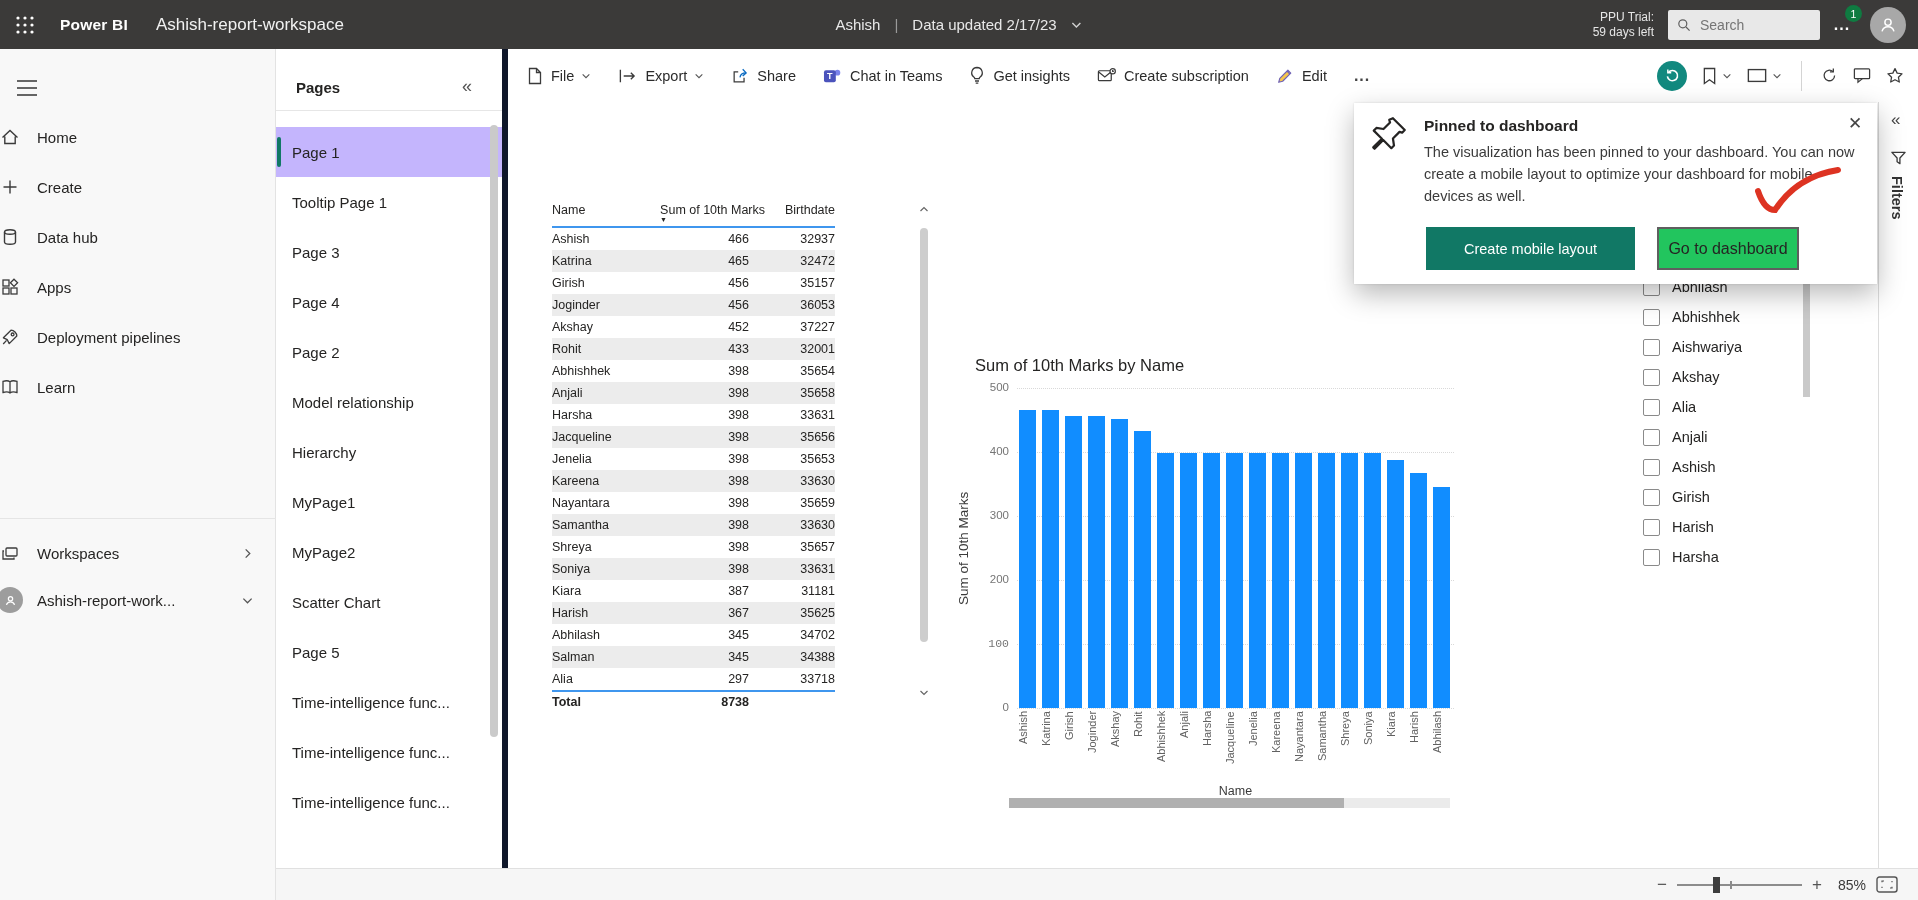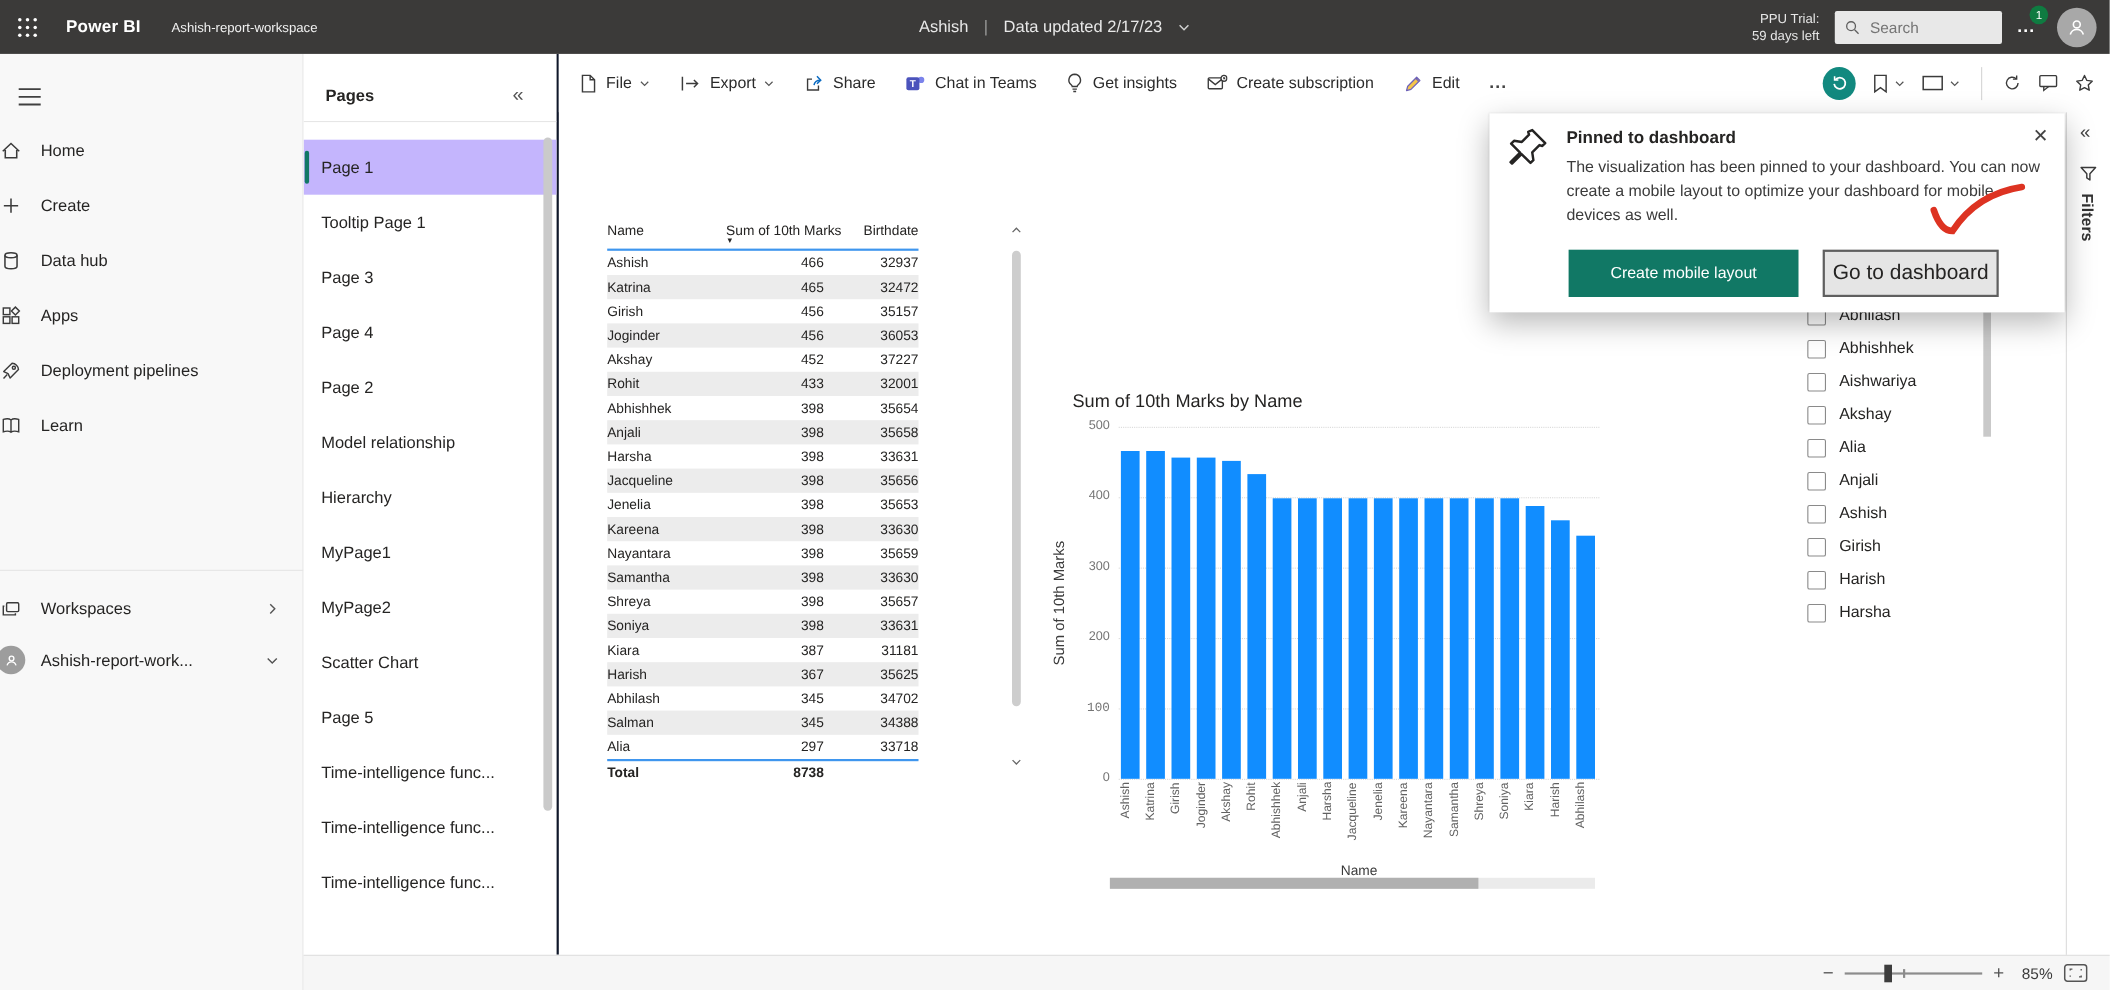--- a/index.html
+++ b/index.html
@@ -4,21 +4,21 @@
 <style>
   * { margin:0; padding:0; box-sizing:border-box; }
   html,body { width:1918px; height:900px; overflow:hidden; }
   body { font-family:"Liberation Sans", sans-serif; background:#fff; position:relative; color:#252423; }
   svg { display:block; }
 
   
   #topbar { position:absolute; left:0; top:0; width:1918px; height:49px; background:#3b3a39; display:flex; align-items:center; z-index:60; }
   .waffle { margin-left:13px; width:24px; height:24px; cursor:pointer; }
   .brand { color:#fff; font-size:15.5px; font-weight:700; margin-left:23px; letter-spacing:.2px; }
-  .ws-name { color:#f1f1f1; font-size:12px; margin-left:28px; }
+  .ws-name { color:#f1f1f1; font-size:17px; margin-left:28px; }
   .tb-center { position:absolute; left:50%; transform:translateX(-50%); display:flex; align-items:center; gap:14px; color:#e8e8e8; font-size:15px; }
   .tb-sep { color:#9a9a9a; }
   .tb-right { position:absolute; right:12px; top:0; height:49px; display:flex; align-items:center; }
   .trial { text-align:right; color:#e6e6e6; font-size:12px; line-height:15px; margin-right:14px; }
   .searchbox { width:152px; height:30px; background:#e8e8e8; border-radius:2px; display:flex; align-items:center; padding:0 8px; }
   .searchbox input { border:none; outline:none; background:transparent; font-size:14px; color:#444; width:110px; margin-left:8px; font-family:"Liberation Sans",sans-serif; }
   .more-wrap { position:relative; width:44px; height:49px; display:flex; align-items:center; justify-content:center; cursor:pointer; }
   .more-dots { color:#fff; font-size:16px; letter-spacing:1px; font-weight:700; }
   .badge { position:absolute; top:5px; right:2px; width:17px; height:17px; border-radius:50%; background:#0f7b41; color:#fff; font-size:10.5px; display:flex; align-items:center; justify-content:center; }
   .avatar { width:36px; height:36px; border-radius:50%; background:#a8a8a8; margin-left:6px; display:flex; align-items:center; justify-content:center; cursor:pointer; }
@@ -28,21 +28,21 @@
   .burger { position:absolute; left:16px; top:30px; cursor:pointer; }
   .nav-list { position:absolute; left:0; top:63px; width:100%; }
   .nav-item { height:50px; display:flex; align-items:center; cursor:pointer; font-size:15px; color:#252423; }
   .nav-item .nicon { width:20px; height:20px; margin-right:17px; flex:none; }
   .nav-div { position:absolute; left:0; top:469px; width:276px; height:1px; background:#e5e5e5; }
   .nav-bottom { position:absolute; left:0; width:100%; }
   .nav-chev { position:absolute; right:22px; }
   .ws-avatar { width:26px; height:26px; border-radius:50%; background:#9d9d9d; margin-right:14px; margin-left:-3px; display:flex; align-items:center; justify-content:center; flex:none; }
 
   
-  #pages { position:absolute; left:276px; top:49px; width:232px; height:819px; background:#fff; border-right:2px solid #0f172a; overflow:hidden; z-index:5; }
+  #pages { position:absolute; left:276px; top:49px; width:232px; height:819px; background:#fff; border-right:6px solid #0f172a; overflow:hidden; z-index:5; }
   .pages-head { position:absolute; left:0; top:0; width:100%; height:61px; }
   .pages-title { position:absolute; left:20px; top:30px; font-size:15px; font-weight:700; }
   .pages-collapse { position:absolute; right:30px; top:27px; font-size:18px; color:#555; cursor:pointer; }
   .pages-div { position:absolute; left:0; top:61px; width:100%; height:1px; background:#e6e6e6; }
   #pages-list { position:absolute; left:0; top:78px; width:100%; }
   .page-item { position:relative; height:50px; display:flex; align-items:center; padding-left:16px; font-size:15px; cursor:pointer; color:#252423; }
   .page-item.selected { background:#c4b5fd; font-weight:400; }
   .sel-bar { display:none; position:absolute; left:1px; top:10px; bottom:10px; width:4px; border-radius:2px; background:#117865; }
   .page-item.selected .sel-bar { display:block; }
   .pages-sb { position:absolute; right:4px; top:76px; width:8px; height:612px; background:#cacaca; border-radius:4px; }
@@ -115,21 +115,21 @@
   .zlevel { font-size:14px; color:#3b3b3b; margin-left:6px; }
 
   
   #dialog { position:absolute; left:1354px; top:103px; width:523px; height:181px; background:#fff; box-shadow:0 10px 26px rgba(0,0,0,.28), 0 0 2px rgba(0,0,0,.12); z-index:70; }
   .dlg-pin { position:absolute; left:14px; top:10px; }
   .dlg-title { position:absolute; left:70px; top:14px; font-size:15.5px; font-weight:700; color:#252423; }
   .dlg-body { position:absolute; left:70px; top:38px; width:432px; font-size:14.5px; line-height:22px; color:#3b3b3b; }
   .dlg-close { position:absolute; left:489px; top:8px; width:24px; height:24px; font-size:17px; color:#444; display:flex; align-items:center; justify-content:center; cursor:pointer; }
   .dlg-check { position:absolute; left:396px; top:60px; pointer-events:none; }
   .btn-primary { position:absolute; left:72px; top:124px; width:209px; height:43px; background:#117865; color:#fff; border:none; font-size:14.5px; font-family:"Liberation Sans",sans-serif; cursor:pointer; }
-  .btn-secondary { position:absolute; left:303px; top:124px; width:160px; height:43px; background:#e5e5e5; color:#252423; border:2px solid #5f5f5f; font-size:19px; font-family:"Liberation Sans",sans-serif; cursor:pointer; }
+  .btn-secondary { position:absolute; left:303px; top:124px; width:142px; height:43px; background:#22c55e; color:#252423; border:2px solid #5f5f5f; font-size:16px; font-family:"Liberation Sans",sans-serif; cursor:pointer; }
 </style>
 </head>
 <body>
 
 <div id="topbar">
   <span class="waffle">
     <svg width="24" height="24" viewBox="0 0 24 24">
         <g fill="#fff">
           <circle cx="5" cy="5" r="1.6"></circle>
           <circle cx="12" cy="5" r="1.6"></circle>

